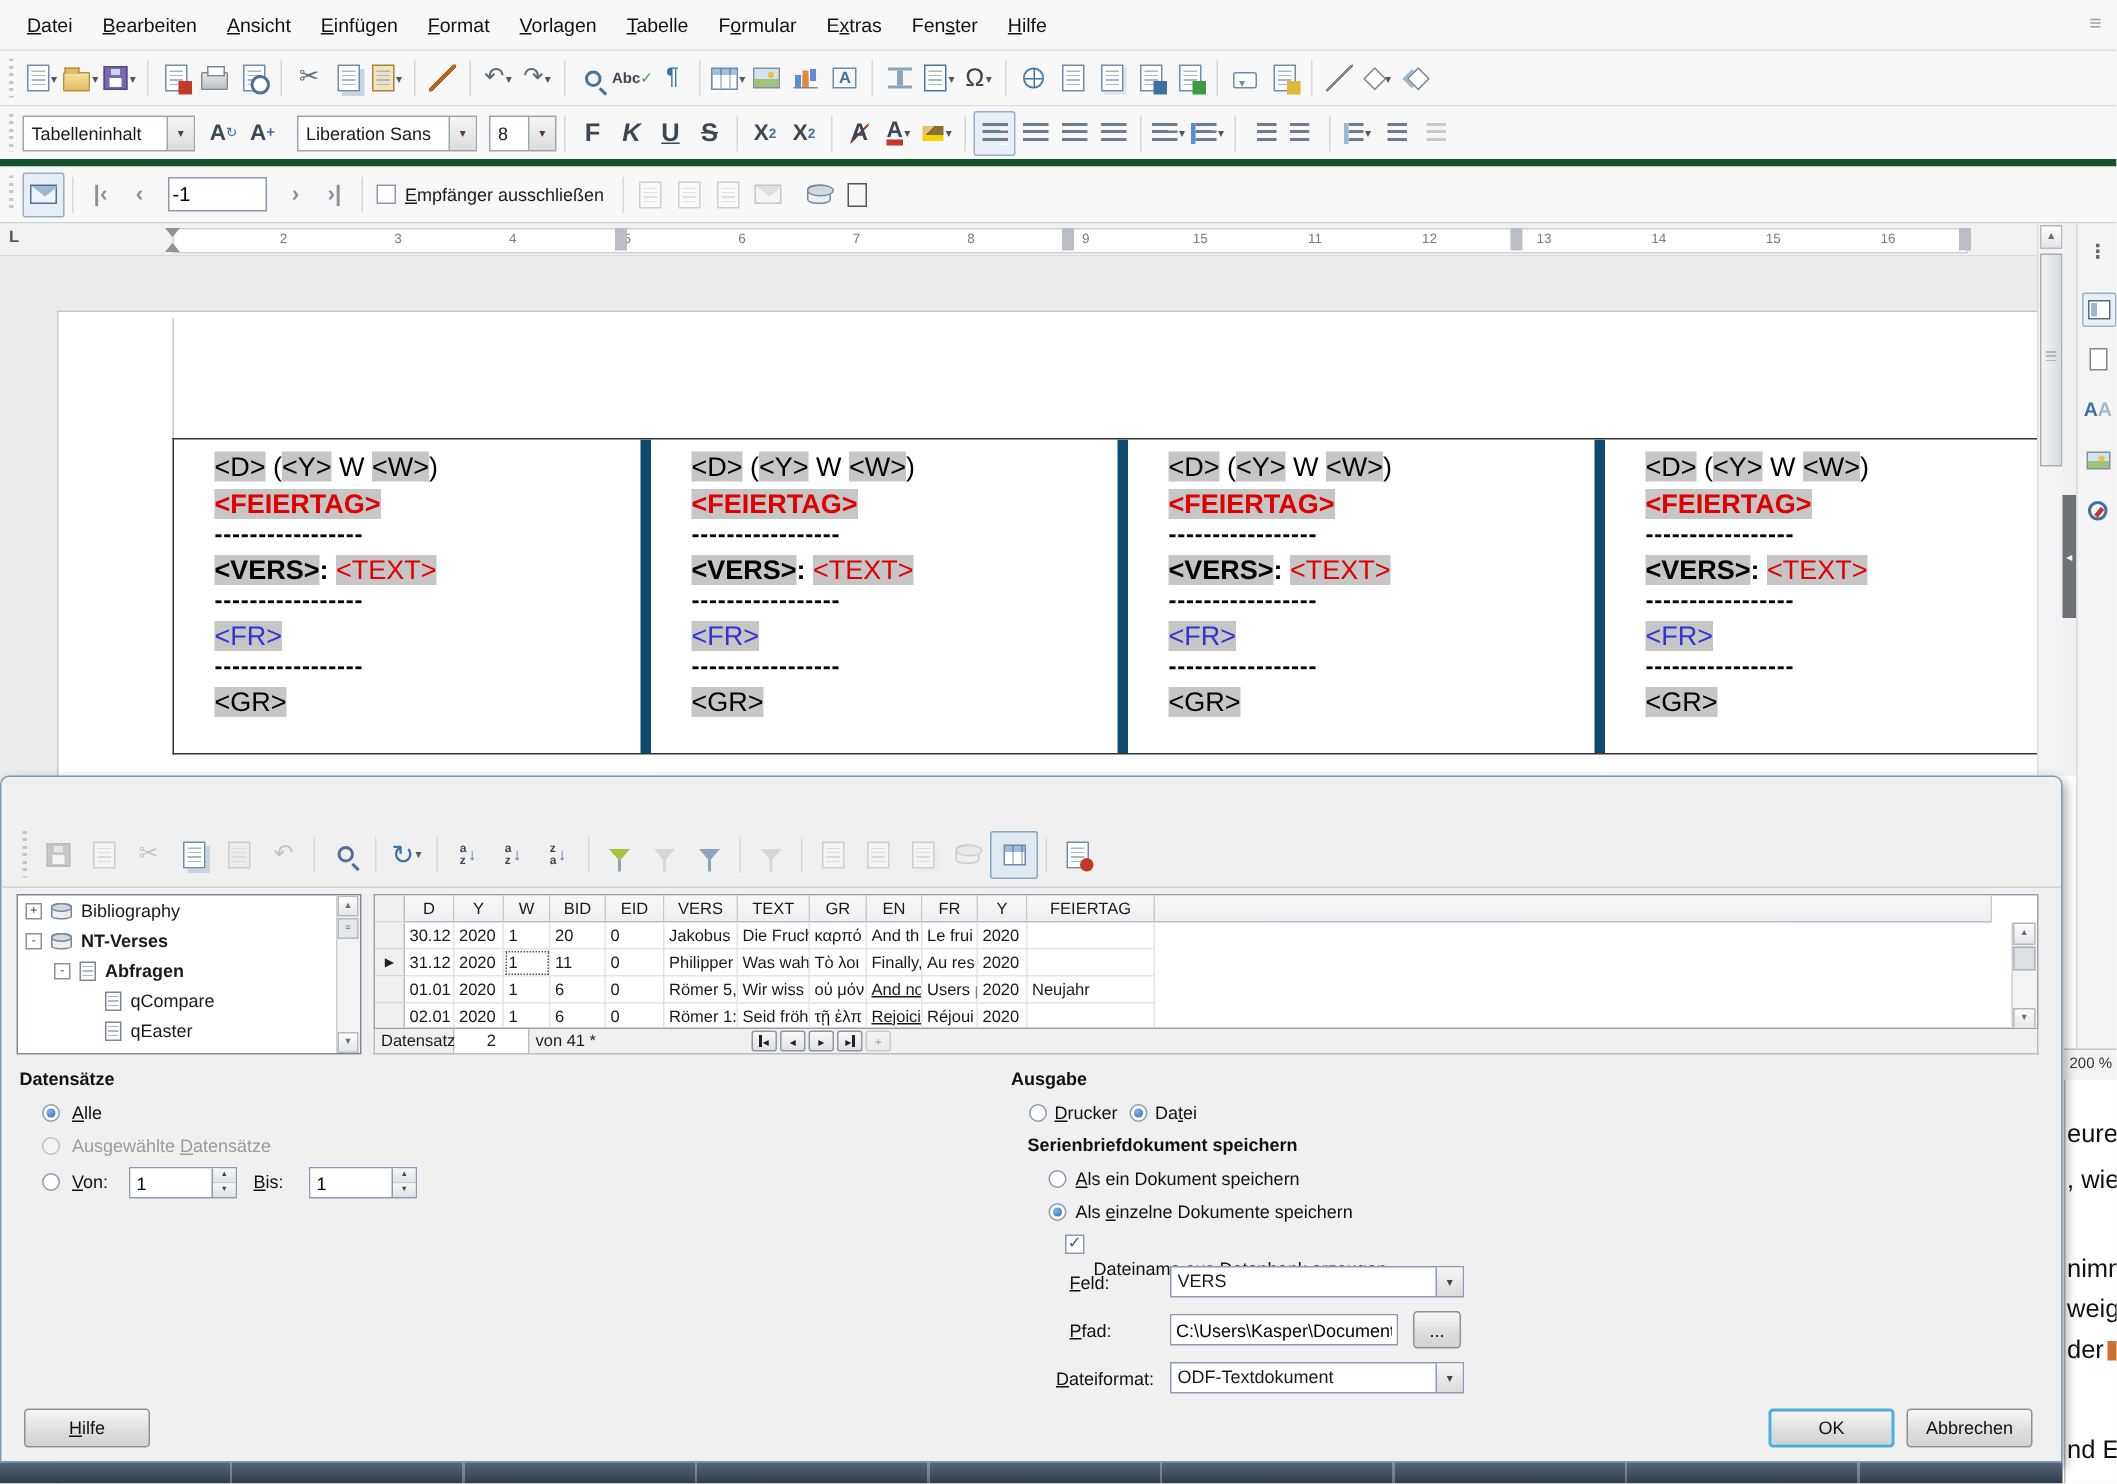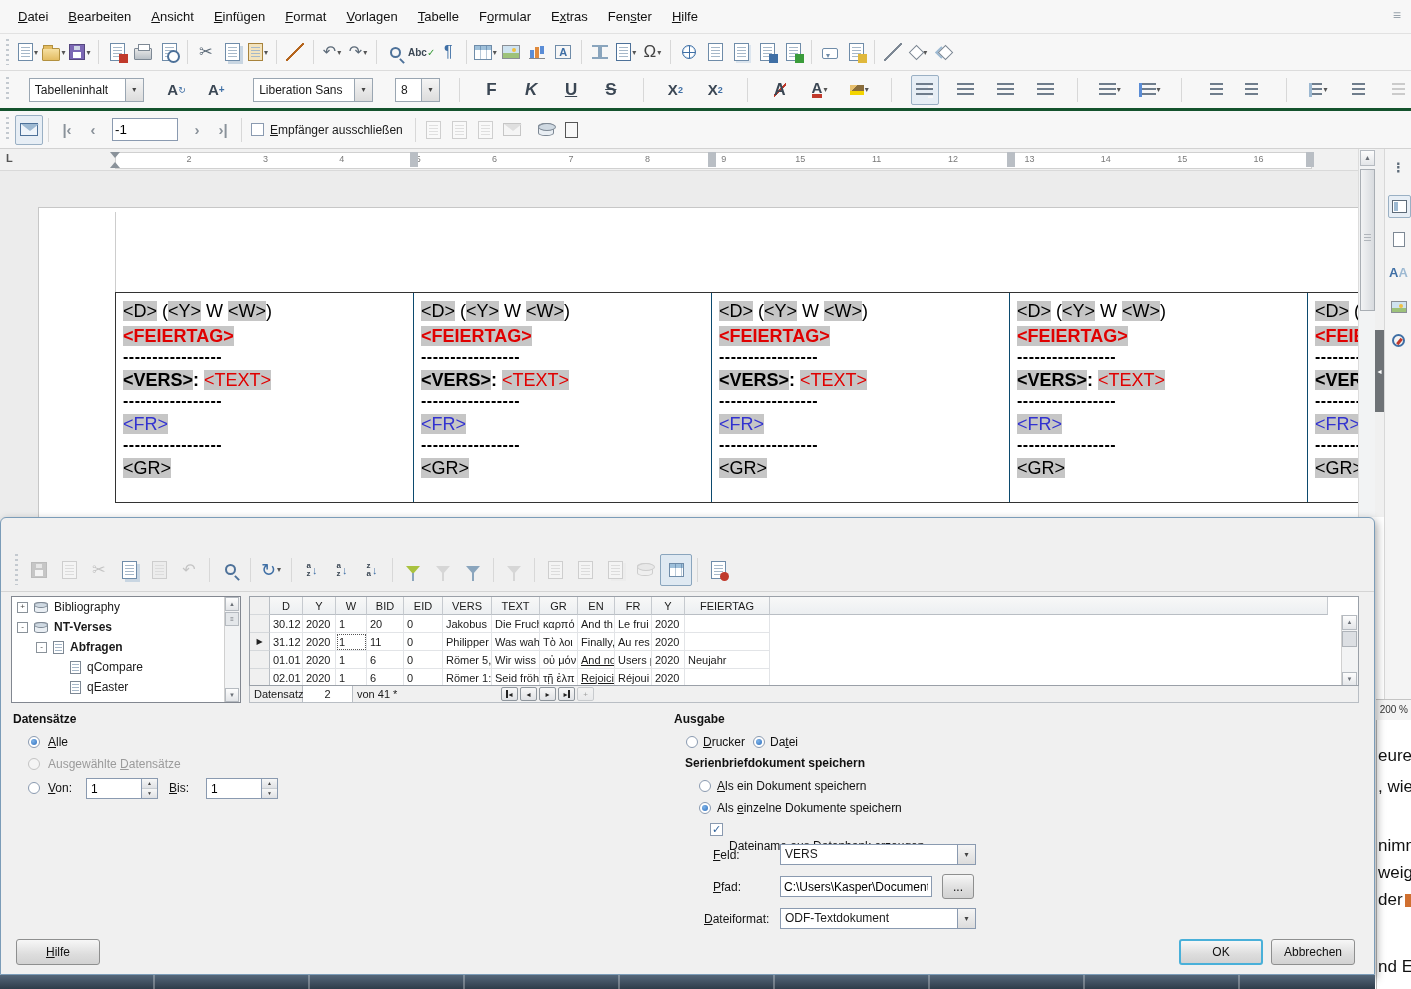--- a/index.html
+++ b/index.html
@@ -9,21 +9,21 @@
   .screen{position:relative;width:1411px;height:989px;background:#fff;}
 
   
   .menubar{position:absolute;left:0;top:0;width:1411px;height:34px;background:#f7f7f7;border-bottom:1px solid #e2e2e2;display:flex;align-items:center;padding-left:8px;box-sizing:border-box;}
   .menu-item{padding:4px 10px;font-size:13px;color:#111;}
   .menu-overflow{position:absolute;right:10px;top:7px;color:#9aa4ad;font-size:14px;}
 
   
   .tb{position:absolute;left:0;width:1411px;background:#f7f7f7;display:flex;align-items:center;box-sizing:border-box;}
   .tb1{top:34px;height:37px;border-bottom:1px solid #dcdcdc;}
-  .tb2{top:71px;height:40px;border-bottom:3px solid #14532d;justify-content:space-between;}
+  .tb2{top:71px;height:40px;border-bottom:5px solid #14532d;}
   .tb3{top:111px;height:38px;border-bottom:1px solid #d2d2d2;}
   .grip{width:7px;height:70%;margin:0 4px;background:repeating-linear-gradient(#c3c9cf 0 2px,transparent 2px 5px);background-size:3px 100%;background-repeat:no-repeat;background-position:2px 0;}
   .tbtn{height:28px;min-width:26px;display:flex;align-items:center;justify-content:center;border-radius:2px;position:relative;}
   .tbtn.dis{opacity:.35;filter:grayscale(1);}
   .tbtn.active{border:1px solid #9ab0c4;background:#e7eef5;}
   .dd{font-size:8px;color:#555;margin-left:1px;align-self:center;}
   .sep{width:1px;height:24px;background:#d8d8d8;margin:0 5px;}
   .combo{height:24px;background:#fff;border:1px solid #9aa6b2;display:flex;align-items:center;box-sizing:border-box;}
   .combo .cval{flex:1;padding:0 5px;font-size:12px;white-space:nowrap;overflow:hidden;}
   .combo .cbtn{width:17px;height:100%;background:linear-gradient(#f5f5f5,#dcdcdc);border-left:1px solid #9aa6b2;display:flex;align-items:center;justify-content:center;font-size:8px;color:#444;}
@@ -78,21 +78,21 @@
   .ruler .tabsel{position:absolute;left:6px;top:3px;font-size:11px;color:#555;font-weight:bold;}
   .ruler .indent{position:absolute;left:110px;width:0;height:0;border-left:5px solid transparent;border-right:5px solid transparent;}
   .indent.topm{top:3px;border-top:6px solid #8a929a;}
   .indent.botm{bottom:2px;border-bottom:6px solid #8a929a;}
 
   
   .docarea{position:absolute;left:0;top:171px;width:1358px;height:818px;background:#ececec;overflow:hidden;}
   .page{position:absolute;left:38px;top:36px;width:1321px;height:782px;background:#fff;border:1px solid #c7c7c7;border-right:none;}
   .vbound{position:absolute;left:76px;top:4px;width:1px;height:81px;background:#cdcdcd;}
   .mtable{position:absolute;left:76px;top:84px;width:1245px;height:209px;border-top:1px solid #333;border-bottom:1px solid #333;border-left:1px solid #333;display:flex;overflow:hidden;}
-  .mcell{width:298px;flex:0 0 298px;border-right:1px solid #0c4a6e;padding:6px 6px 0 7px;box-sizing:border-box;font-size:18px;color:#000;overflow:hidden;white-space:nowrap;}
+  .mcell{width:298px;flex:0 0 298px;border-right:7px solid #0c4a6e;padding:6px 6px 0 7px;box-sizing:border-box;font-size:18px;color:#000;overflow:hidden;white-space:nowrap;margin-left:20px;}
   .mcell .ln{height:25px;line-height:25px;}
   .mcell .sepln{font-weight:bold;font-size:16px;height:19px;line-height:16px;letter-spacing:.5px;}
   .fld{background:#c6c6c6;}
   .red{color:#e00000;}
   .blue{color:#3232d0;}
   .bold{font-weight:bold;}
 
   
   .vscroll{position:absolute;left:1358px;top:149px;width:17px;height:368px;background:#f2f3f4;border-left:1px solid #dcdcdc;}
   .sbtn{position:absolute;left:1px;width:15px;height:16px;background:linear-gradient(#fdfdfd,#e3e5e8);border:1px solid #b5bac0;box-sizing:border-box;text-align:center;font-size:7px;color:#6b7077;line-height:14px;}

